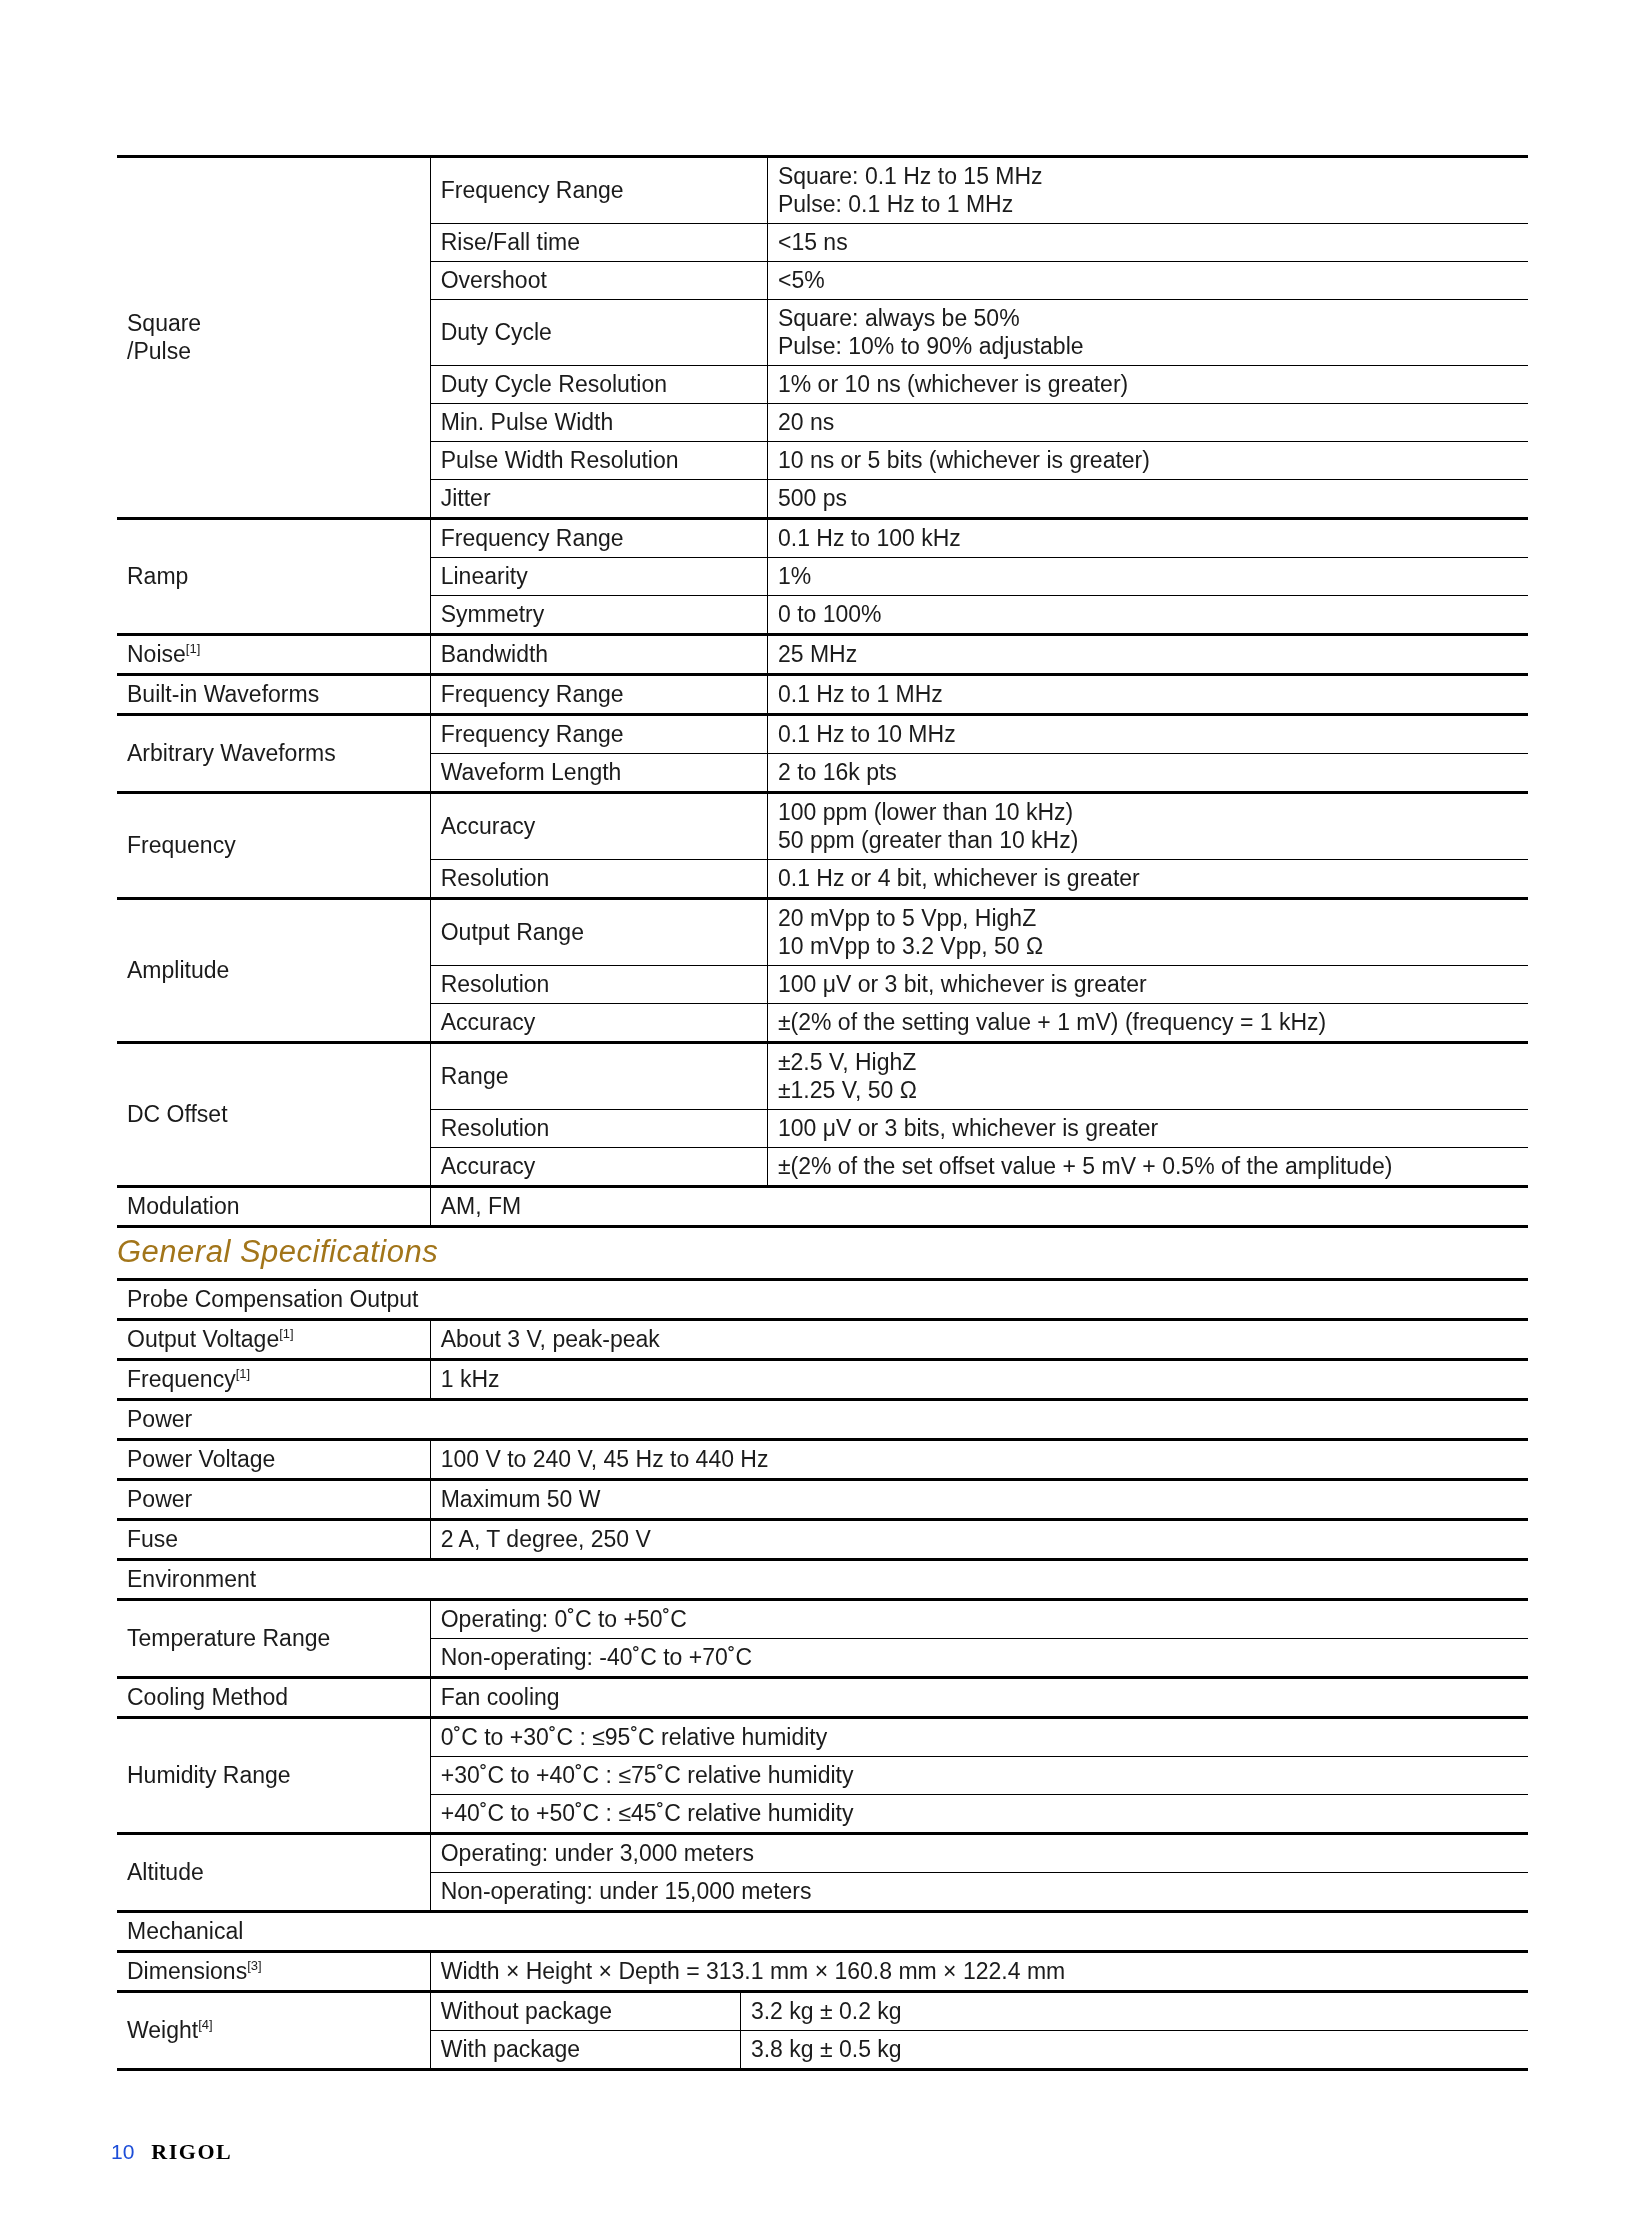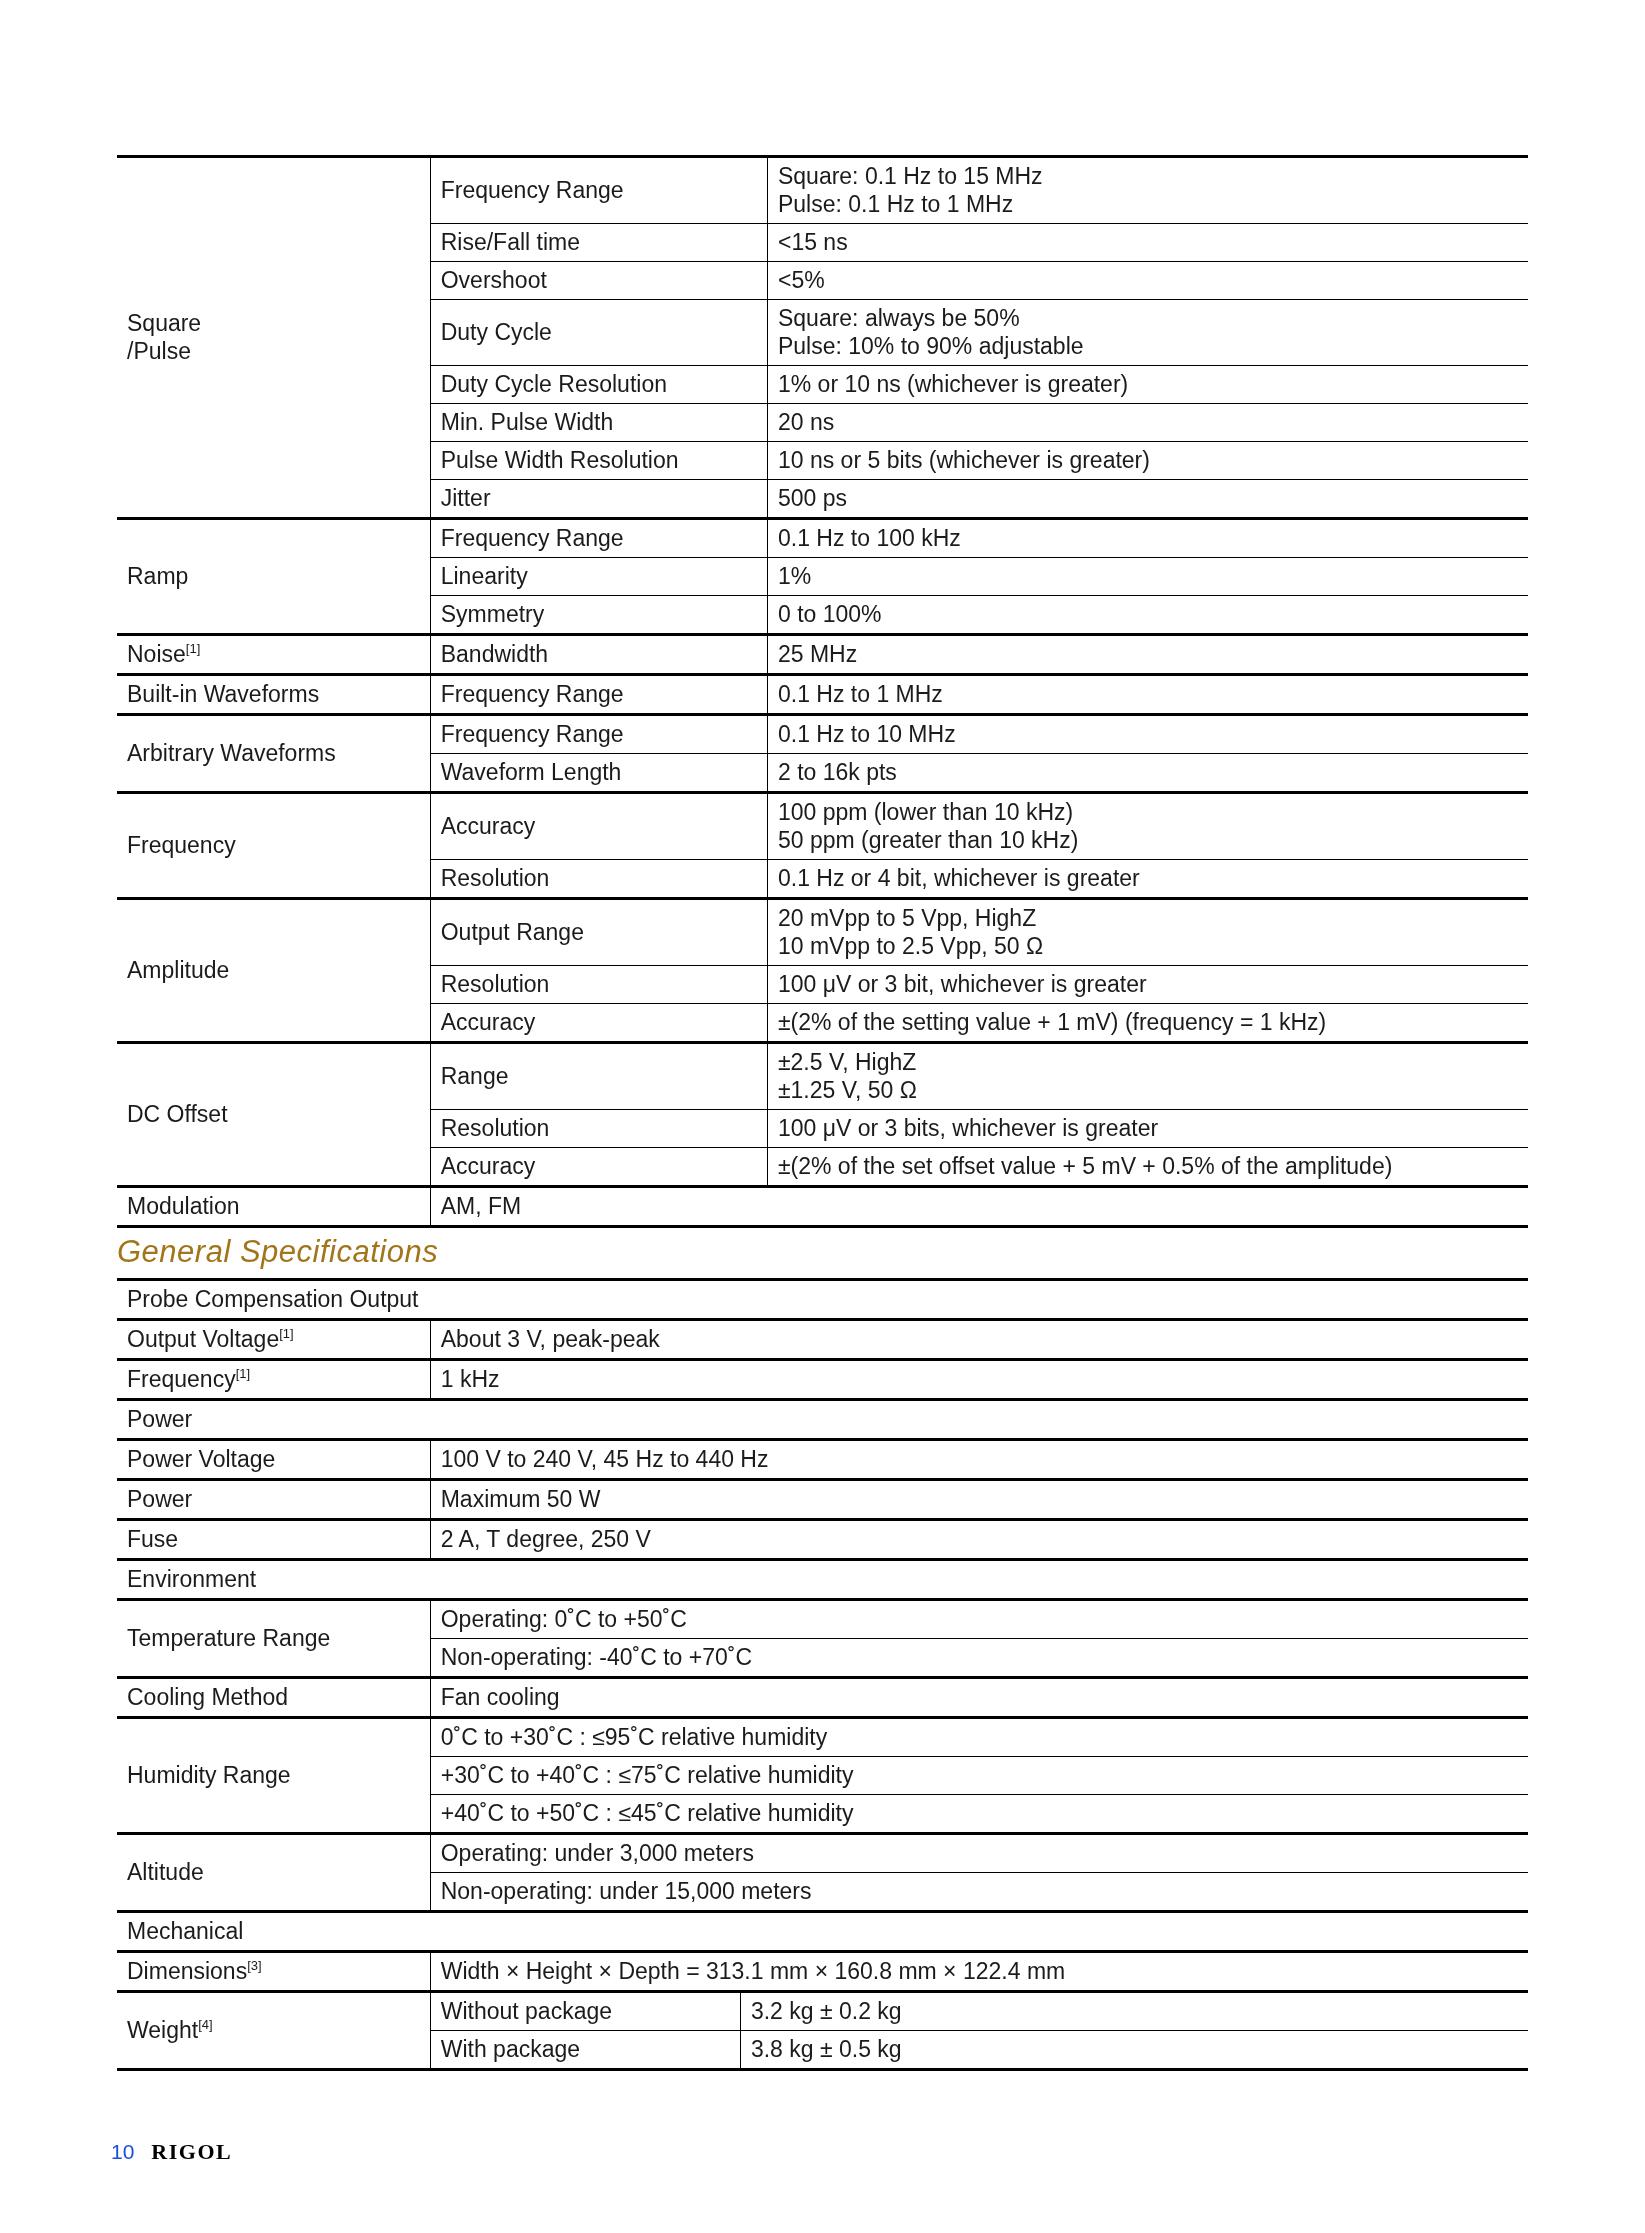--- a/index.html
+++ b/index.html
@@ -188,21 +188,21 @@
               <div class="ln">0.1 Hz or 4 bit, whichever is greater</div>
             </td>
           </tr>
           <tr class="group-start">
             <td class="c1" rowspan="3">
               <div class="ln">Amplitude</div>
             </td>
             <td class="c2">Output Range</td>
             <td class="c3">
               <div class="ln">20 mVpp to 5 Vpp, HighZ</div>
-              <div class="ln">10 mVpp to 2.5 Vpp, 50 Ω</div>
+              <div class="ln">10 mVpp to 3.2 Vpp, 50 Ω</div>
             </td>
           </tr>
           <tr class="sub-row">
             <td class="c2">Resolution</td>
             <td class="c3">
               <div class="ln">100 μV or 3 bit, whichever is greater</div>
             </td>
           </tr>
           <tr class="sub-row">
             <td class="c2">Accuracy</td>

